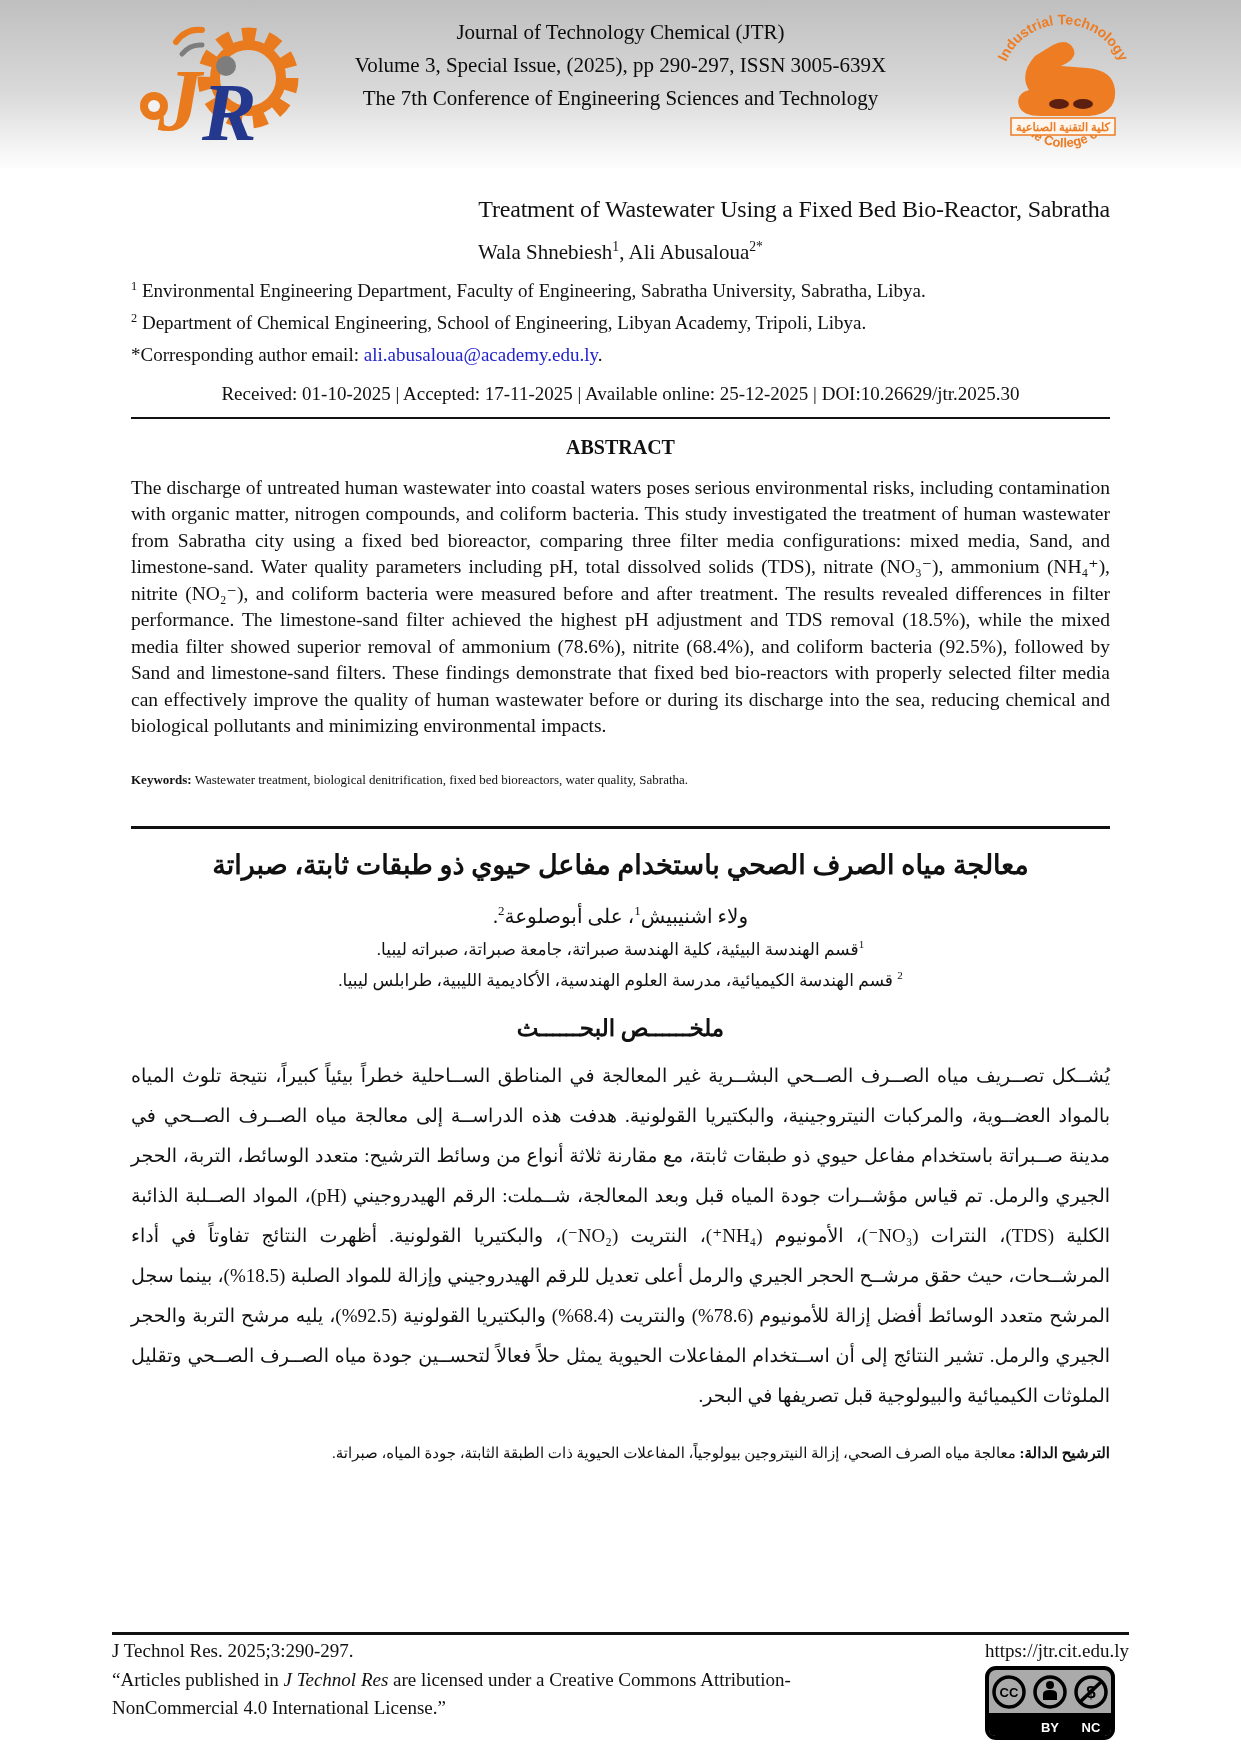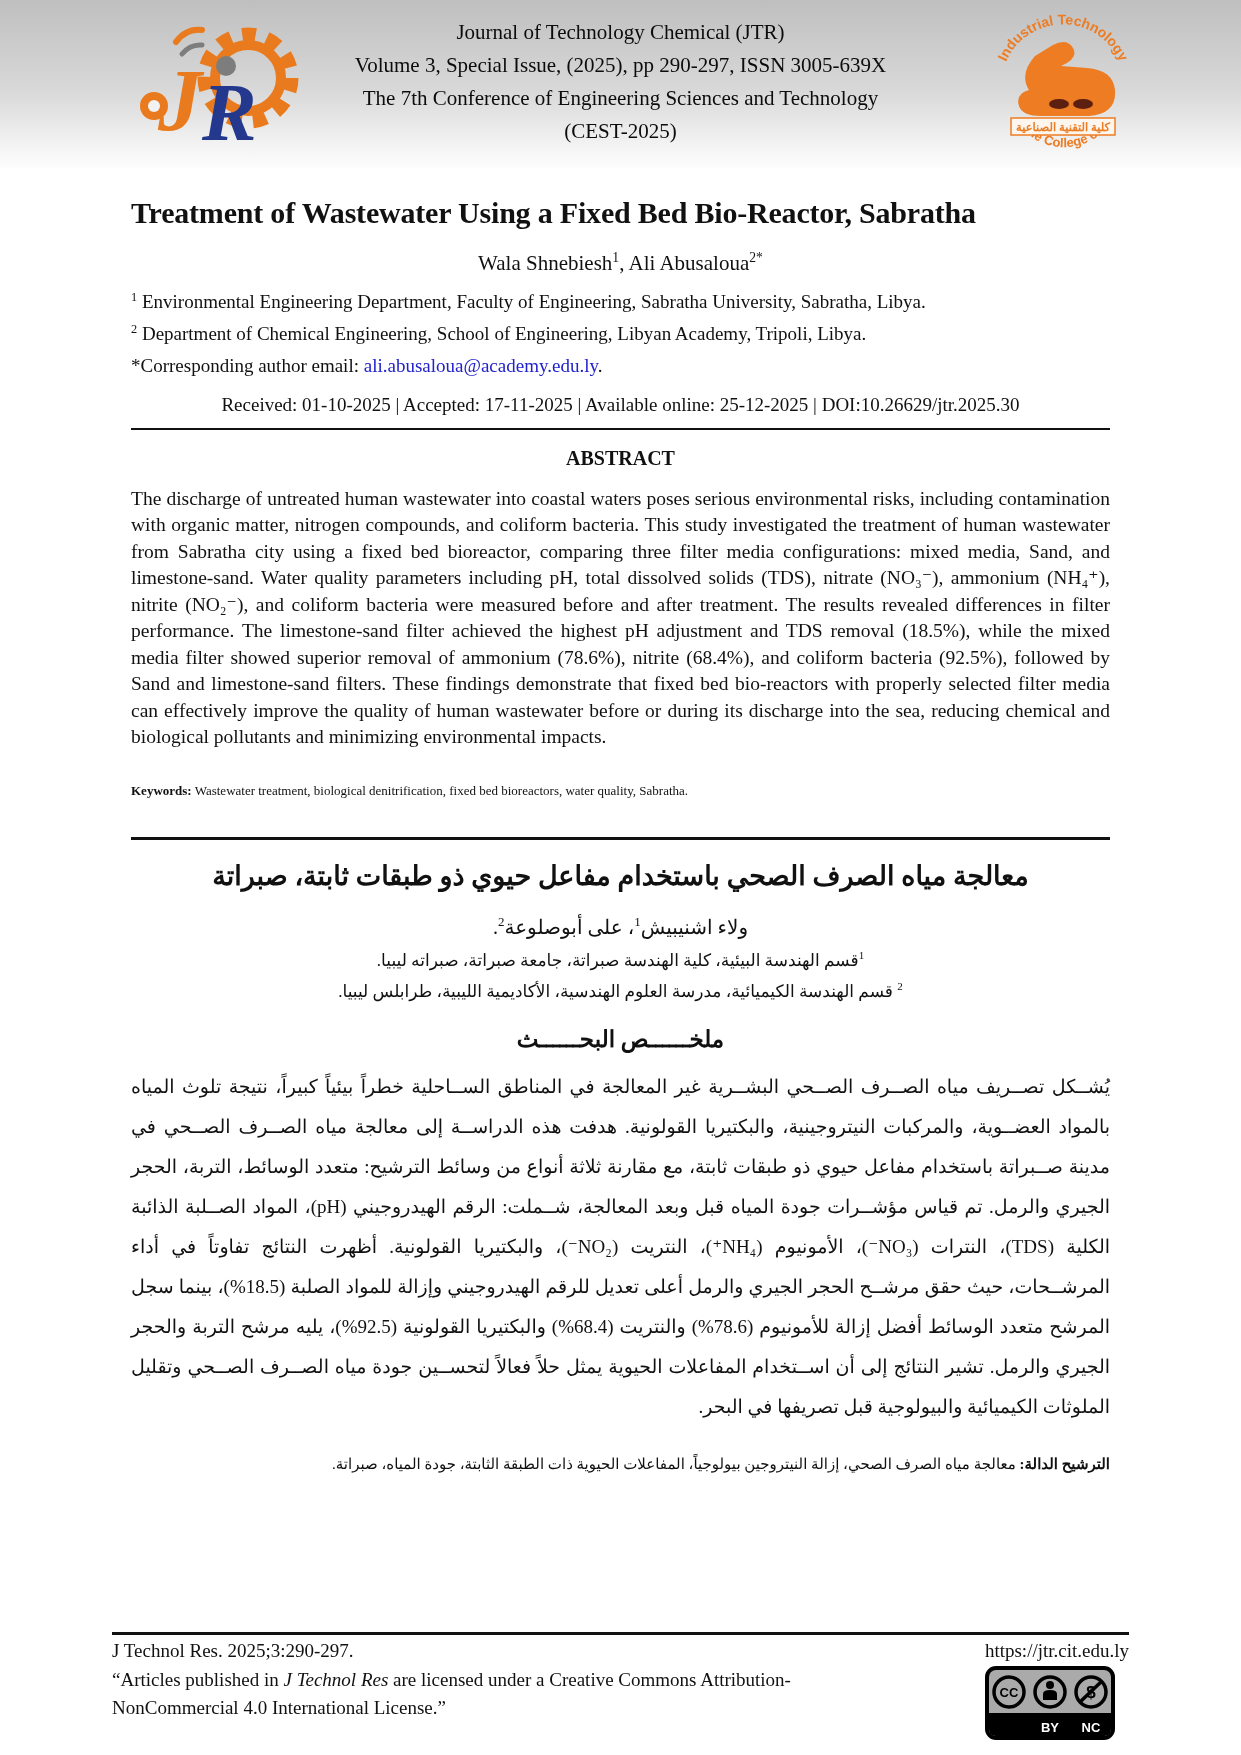--- a/index.html
+++ b/index.html
@@ -21,22 +21,22 @@
     position:absolute;left:0;right:0;top:16px;
     text-align:center;
     font-size:21px;line-height:33px;
     color:#0c0c0c;
   }
   .logo-left{position:absolute;left:128px;top:14px;width:172px;height:142px;}
   .logo-right{position:absolute;right:92px;top:10px;width:172px;height:152px;}
   
   .content{padding:0 131px;}
   .title{
-    margin-top:28px;text-align:left;
-    font-size:30px;font-weight:bold;letter-spacing:-0.2px;
+    margin-top:28px;text-align:right;
+    font-size:24px;font-weight:normal;letter-spacing:-0.2px;
   }
   .authors{margin-top:16px;text-align:center;font-size:21px;}
   .authors sup,.affil sup{font-size:0.65em;}
   .affils{margin-top:14px;}
   .affil{margin:9px 0;font-size:19px;}
   .email-line{margin:9px 0;font-size:19px;}
   .email-link{color:#2222cc;cursor:pointer;}
   .dates{margin-top:17px;text-align:center;font-size:19px;}
   .rule{border:none;border-top:2.5px solid #111;margin:12px 0 0 0;}
   .rule-thick{border:none;border-top:3px solid #111;margin:38px 0 0 0;}
@@ -92,21 +92,20 @@
 
       <text x="30" y="116" font-family="Liberation Serif,serif" font-style="italic" font-weight="bold" font-size="88" fill="#e97b1e">J</text>
       <text x="74" y="126" font-family="Liberation Serif,serif" font-style="italic" font-weight="bold" font-size="82" fill="#24398e">R</text>
       <circle cx="98" cy="52" r="10" fill="#7d7d7d"></circle>
     </svg>
 
     <div class="hdr-center">
       <div>Journal of Technology Chemical (JTR)</div>
       <div>Volume 3, Special Issue, (2025), pp 290-297, ISSN 3005-639X</div>
       <div>The 7th Conference of Engineering Sciences and Technology</div>
-      <div>(CEST-2025)</div>
     </div>
 
     <svg class="logo-right" viewBox="0 0 172 152">
       <defs>
         <path id="arcTop" d="M 26 92 A 62 62 0 1 1 146 92"></path>
         <path id="arcBot" d="M 36 104 A 56 56 0 0 0 140 100"></path>
       </defs>
       <text font-family="Liberation Sans,sans-serif" font-size="14" font-weight="bold" fill="#ed7c23">
         <textPath href="#arcTop" startOffset="18%">Industrial Technology</textPath>
       </text>

